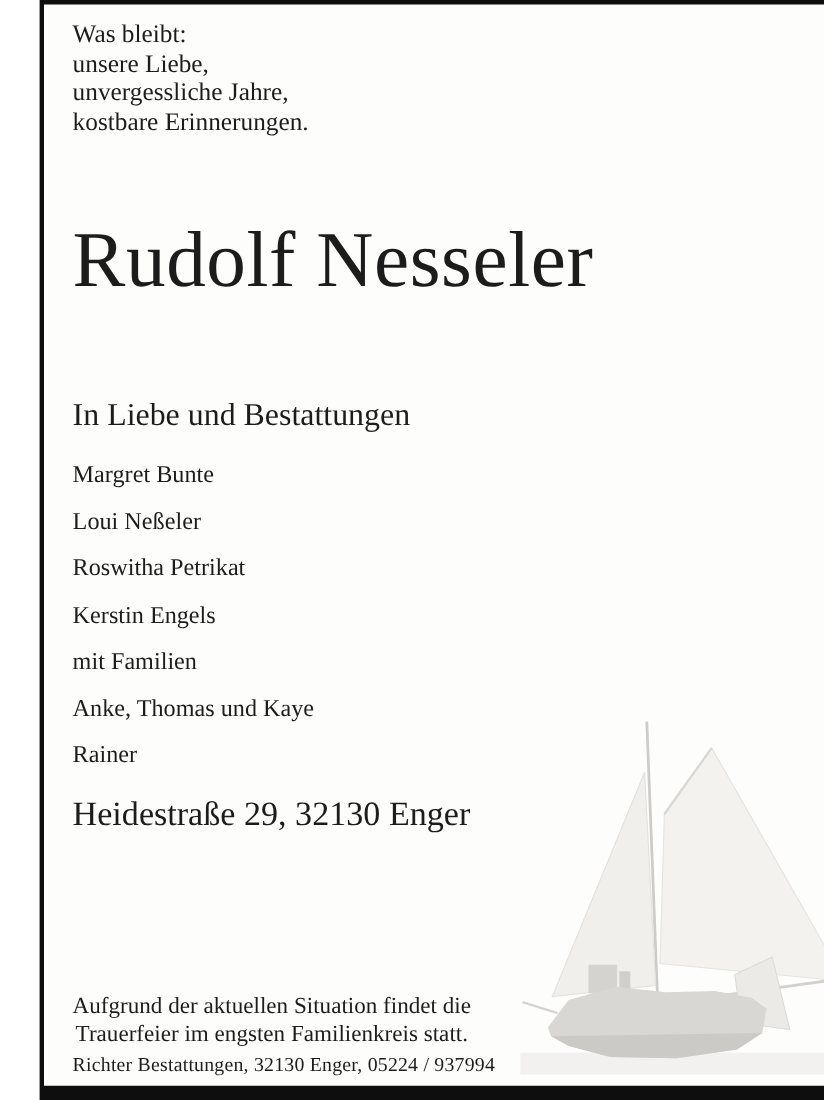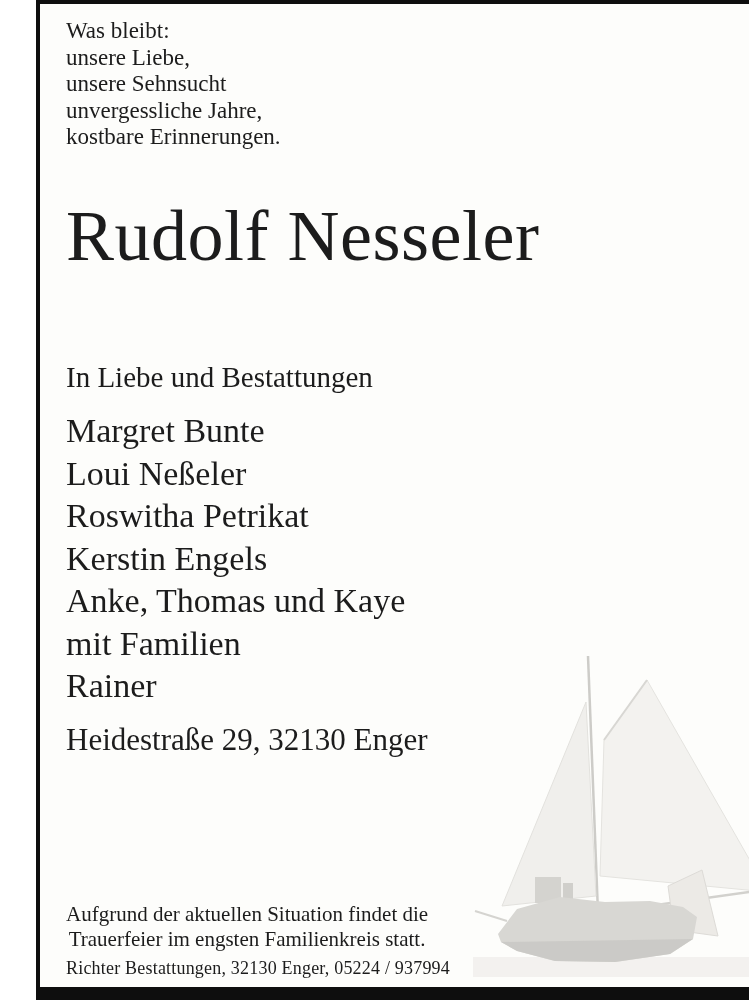--- a/index.html
+++ b/index.html
@@ -16,21 +16,21 @@
     overflow: hidden;
     margin-left: 36px;
   }
   .abs { position: absolute; left: 26px; }
   .poem { top: 14px; font-size: 23px; line-height: 26.5px; }
   .deceased-name { top: 196px; font-size: 72px; line-height: 1; margin: 0; font-weight: normal; letter-spacing: 0.5px; white-space: nowrap; }
   .dates { top: 283px; width: 500px; height: 30px; font-size: 24px; }
   .dates .birth { position: absolute; left: 0; top: 0; white-space: nowrap; }
   .dates .death { position: absolute; left: 220px; top: 0; white-space: nowrap; }
   .salutation { top: 357px; font-size: 29px; }
-  .mourners { top: 406px; font-size: 34px; line-height: 42.5px; }
+  .mourners { top: 406px; font-size: 22px; line-height: 42.5px; }
   .address { top: 718px; font-size: 31px; }
   .donation { top: 776px; font-size: 21px; line-height: 25px; }
   .funeral { top: 898px; font-size: 21px; line-height: 25px; text-align: center; }
   .footer-line { top: 954px; font-size: 18px; letter-spacing: 0.2px; }
   .line { white-space: nowrap; }
   .watermark { position: absolute; left: 425px; top: 635px; width: 318px; height: 352px; pointer-events: none; }
 </style>
 </head>
 <body>
 
@@ -57,37 +57,36 @@
     <rect x="70" y="238" width="26" height="26" fill="#d4d3cf"></rect>
     <rect x="98" y="244" width="10" height="18" fill="#d0cfcb"></rect>
 
     <path d="M 33,295 L 52,270 L 95,258 L 140,263 L 185,262 L 218,268 L 232,278 L 228,300 L 205,315 L 150,323 L 90,322 L 52,312 L 36,303 Z" fill="#d8d7d3"></path>
     <path d="M 36,303 L 228,300 L 205,315 L 150,323 L 90,322 L 52,312 Z" fill="#c9c8c4" opacity="0.85"></path>
   </svg>
 
   <div class="abs poem">
     <div class="line">Was bleibt:</div>
     <div class="line">unsere Liebe,</div>
-    <div class="line">unsere Sehnsucht</div>
     <div class="line">unvergessliche Jahre,</div>
     <div class="line">kostbare Erinnerungen.</div>
   </div>
 
   <h1 class="abs deceased-name">Rudolf Nesseler</h1>
 
 
   <div class="abs salutation line">In Liebe und Bestattungen</div>
 
   <div class="abs mourners">
     <div class="line">Margret Bunte</div>
     <div class="line">Loui Neßeler</div>
     <div class="line">Roswitha Petrikat</div>
     <div class="line">Kerstin Engels</div>
+    <div class="line">mit Familien</div>
     <div class="line">Anke, Thomas und Kaye</div>
-    <div class="line">mit Familien</div>
     <div class="line">Rainer</div>
   </div>
 
   <div class="abs address line">Heidestraße 29, 32130 Enger</div>
 
 
   <div class="abs funeral">
     <div class="line">Aufgrund der aktuellen Situation findet die</div>
     <div class="line">Trauerfeier im engsten Familienkreis statt.</div>
   </div>

